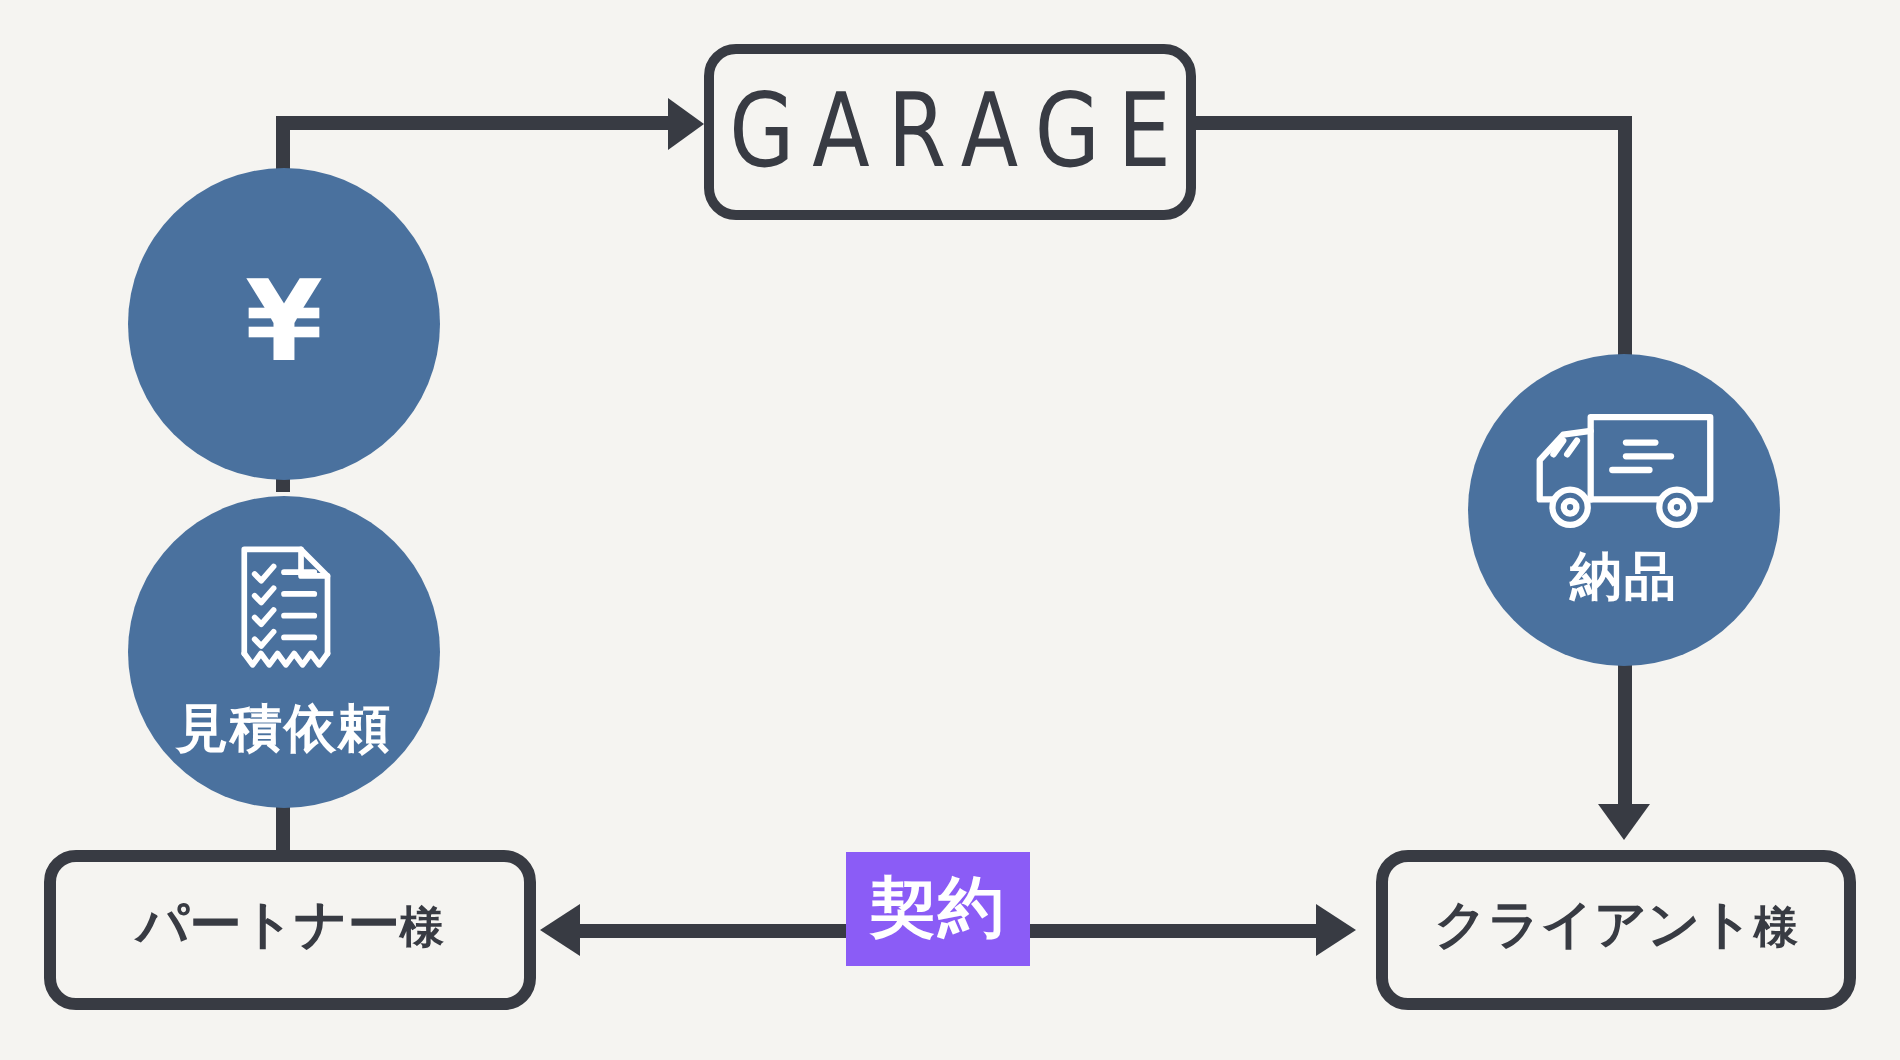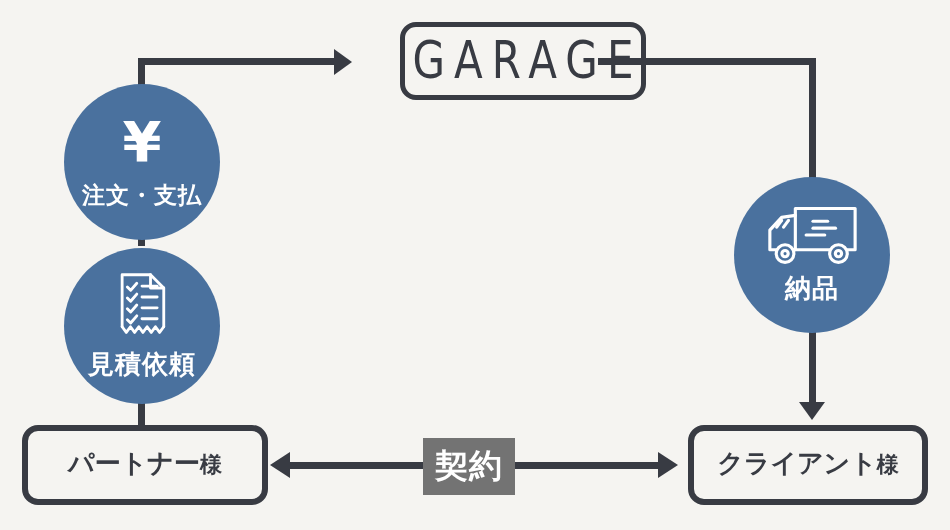--- a/index.html
+++ b/index.html
@@ -27,23 +27,23 @@
     border-left:13px solid transparent; border-right:13px solid transparent;
     border-top:18px solid #383b43;}
   .a-left-partner{left:270px; top:452px;
     border-top:13px solid transparent; border-bottom:13px solid transparent;
     border-right:20px solid #383b43;}
   .a-right-client{left:658px; top:452px;
     border-top:13px solid transparent; border-bottom:13px solid transparent;
     border-left:20px solid #383b43;}
   
   .logo-box{
-    position:absolute; left:352px; top:22px; width:246px; height:78px;
+    position:absolute; left:352px; top:22px; width:246px; height:88px;
     border:5px solid #383b43; border-radius:16px; box-sizing:border-box;
-    display:flex; align-items:center; justify-content:center; z-index:2;margin-left:48px;
+    display:flex; align-items:center; justify-content:center; z-index:2;
   }
   .logo-text{
     font-size:42px; font-weight:500; color:#383b43;
     letter-spacing:9px; margin-right:-9px;
     transform:scaleY(1.22); line-height:1;
   }
   
   .circle{
     position:absolute; width:156px; height:156px; border-radius:50%;
     background:#4a719e; color:#fff; z-index:2;
@@ -65,22 +65,22 @@
     border:6px solid #383b43; border-radius:16px; color:#383b43;
     text-align:center; line-height:65px; font-weight:bold; z-index:2;
     white-space:nowrap;
   }
   .partner{left:22px; width:246px;}
   .client{left:688px; width:240px;}
   .party-name{font-size:26px;}
   .party-suffix{font-size:22px;}
   
   .contract-badge{
-    position:absolute; left:423px; top:438px; width:92px; height:57px;
-    background:#737373; color:#fff; z-index:3;
+    position:absolute; left:423px; top:426px; width:92px; height:57px;
+    background:#8b5cf6; color:#fff; z-index:3;
     display:flex; align-items:center; justify-content:center;
     font-size:33px; font-weight:bold; letter-spacing:1px;
   }
 </style>
 </head>
 <body>
 
 <div class="canvas">
 
   <div class="line v1"></div>
@@ -96,21 +96,20 @@
   <div class="arrow a-down-client"></div>
   <div class="arrow a-left-partner"></div>
   <div class="arrow a-right-client"></div>
 
   <div class="logo-box">
     <span class="logo-text">GARAGE</span>
   </div>
 
   <div class="circle c1">
     <span class="yen">¥</span>
-    <span class="circle-label">注文・支払</span>
   </div>
 
   <div class="circle c2">
     <svg class="icon-svg" width="58" height="70" viewBox="0 0 60 74" fill="none" stroke="#ffffff" stroke-width="3" stroke-linecap="round" stroke-linejoin="round">
       <path d="M9 60 V5 H39 L53 19 V60"></path>
       <path d="M39 5 V19 H53"></path>
       <path d="M9 60 L13.4 66 L17.8 60 L22.2 66 L26.6 60 L31 66 L35.4 60 L39.8 66 L44.2 60 L48.6 66 L53 60"></path>
       <path d="M14.5 18 l3.5 3.5 6.5 -7.5"></path>
       <path d="M14.5 29.5 l3.5 3.5 6.5 -7.5"></path>
       <path d="M14.5 41 l3.5 3.5 6.5 -7.5"></path>

